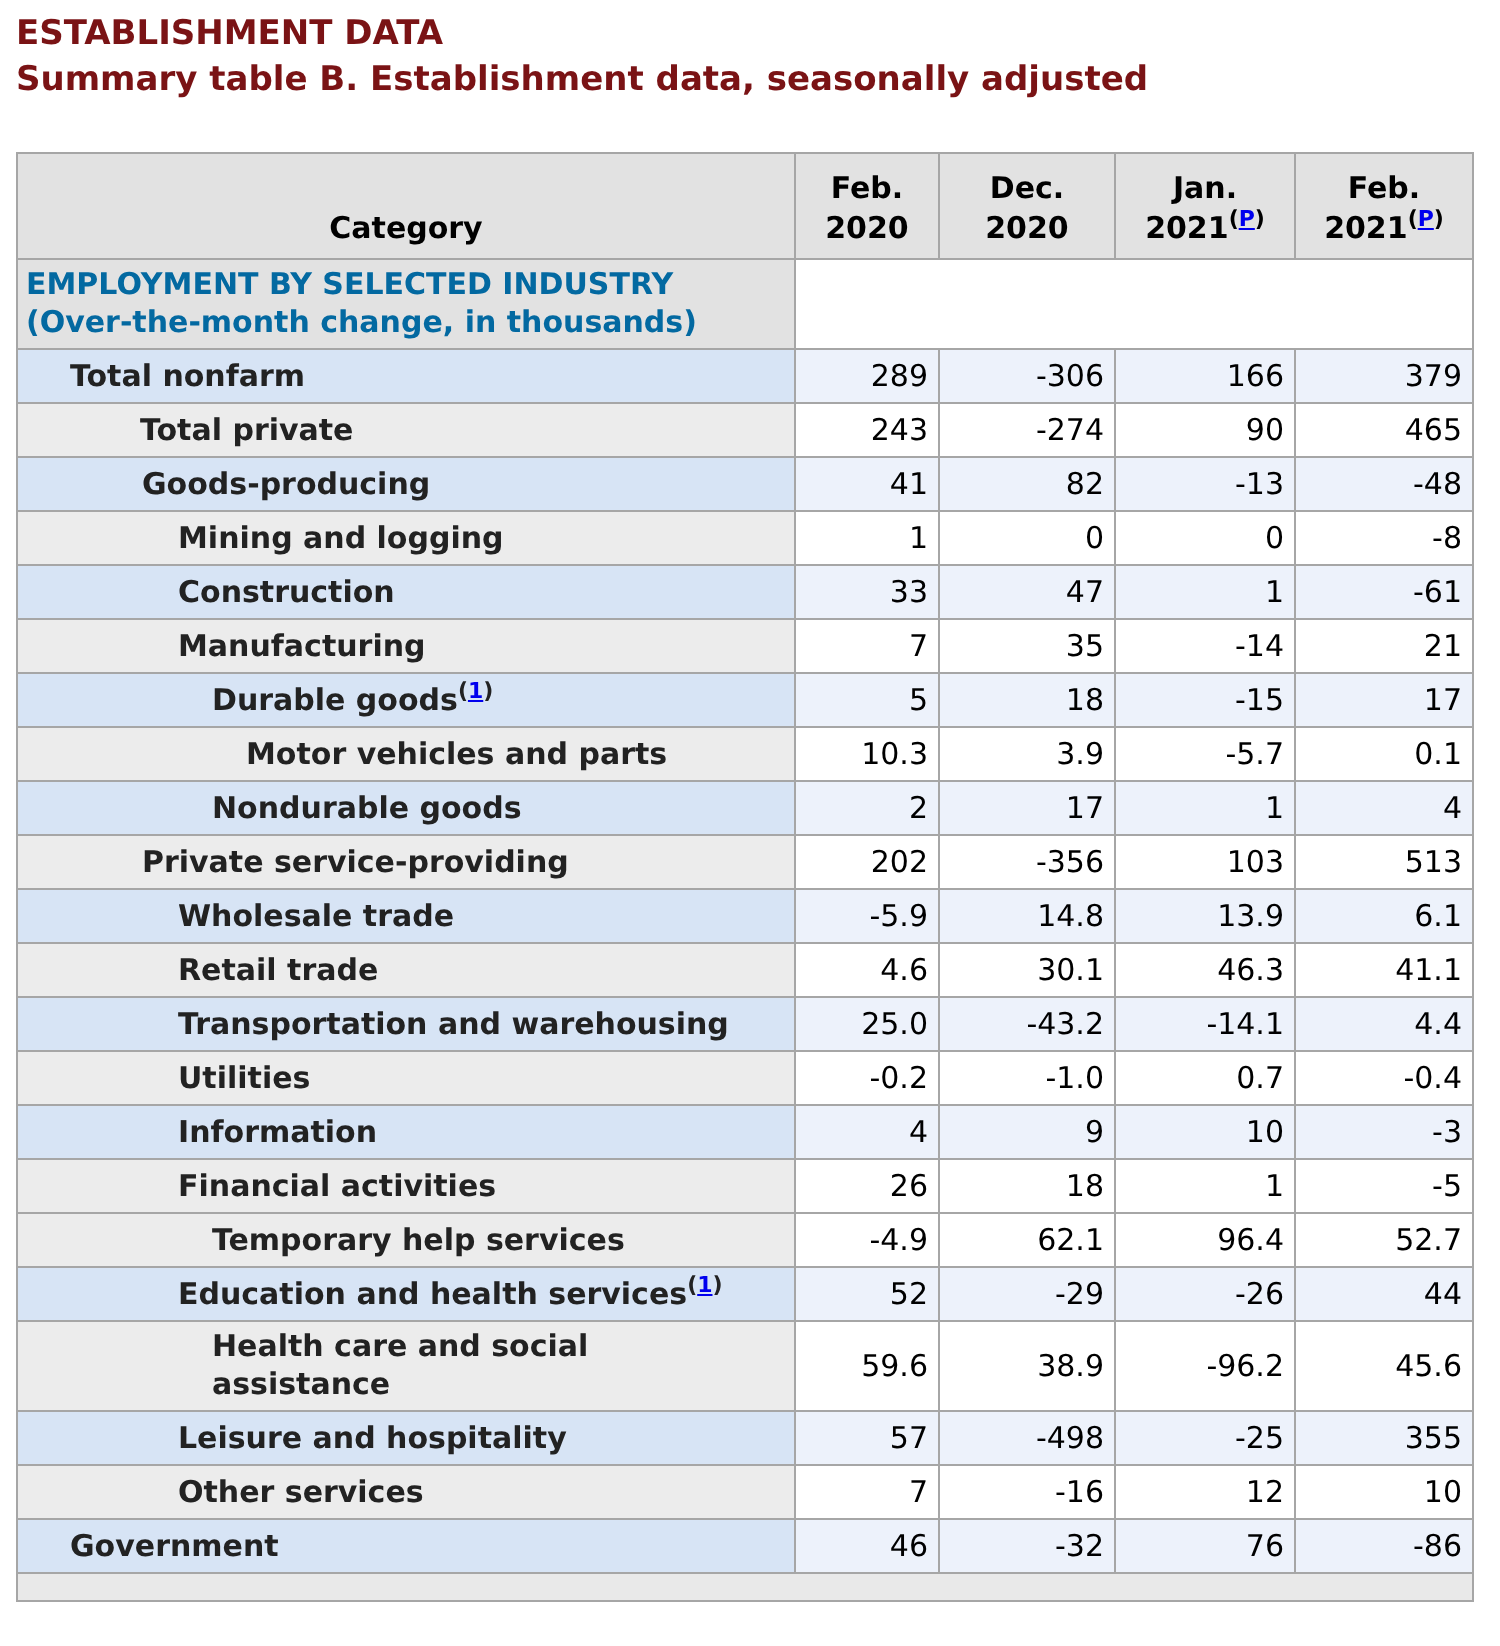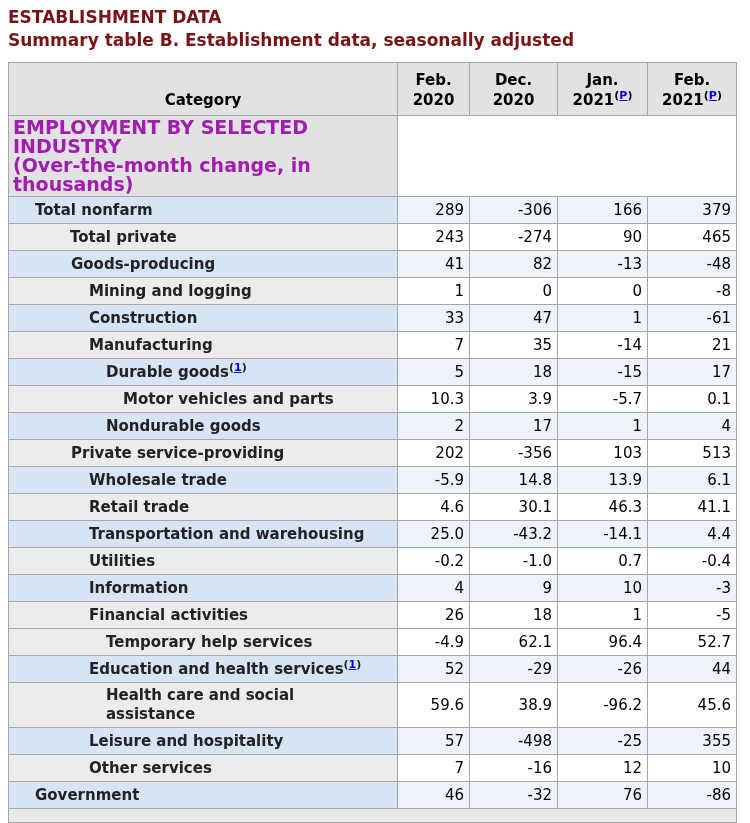--- a/index.html
+++ b/index.html
@@ -5,42 +5,42 @@
   html,body{margin:0;padding:0;background:#ffffff;}
   .page{
     width:750px;height:823px;overflow:hidden;box-sizing:border-box;
     padding:6px 8px 0 8px;
     font-family:"DejaVu Sans","Liberation Sans",sans-serif;
     background:#ffffff;
   }
   .title,.subtitle{
     color:#7a1315;font-weight:bold;font-size:17px;line-height:23px;
   }
-  .subtitle{margin-bottom:10px;}
+  .subtitle{margin-bottom:24px;}
   table.tbl{
     border-collapse:collapse;table-layout:fixed;width:728px;
     border:1px solid #7f7f7f;
   }
   .tbl th,.tbl td{border:1px solid #a6a6a6;box-sizing:border-box;}
   .c-cat{width:389px;}
   .c-m0{width:72px;}
   .c-m1{width:88px;}
   .c-m2{width:90px;}
   .c-m3{width:89px;}
   
   .head-row th{
     background:#e2e2e2;height:53px;vertical-align:bottom;
     padding:0 0 5px 0;font-size:15px;font-weight:bold;color:#000;
     text-align:center;line-height:20px;
   }
   
   .section-row{height:45px;}
   .sec-cell{
-    background:#e2e2e2;font-weight:bold;font-size:19px;line-height:19px;
-    color:#a21caf;padding:2px 2px 2px 4px;vertical-align:middle;
+    background:#e2e2e2;font-weight:bold;font-size:15px;line-height:19px;
+    color:#0369a1;padding:2px 2px 2px 4px;vertical-align:middle;
   }
   .sec-blank{background:#ffffff;}
   
   tr.datarow{height:27px;}
   td.cat{
     font-weight:bold;font-size:15px;color:#222222;line-height:19px;
     vertical-align:middle;padding-top:3px;padding-bottom:3px;
   }
   td.cat .lbl{white-space:pre-line;}
   td.val{

